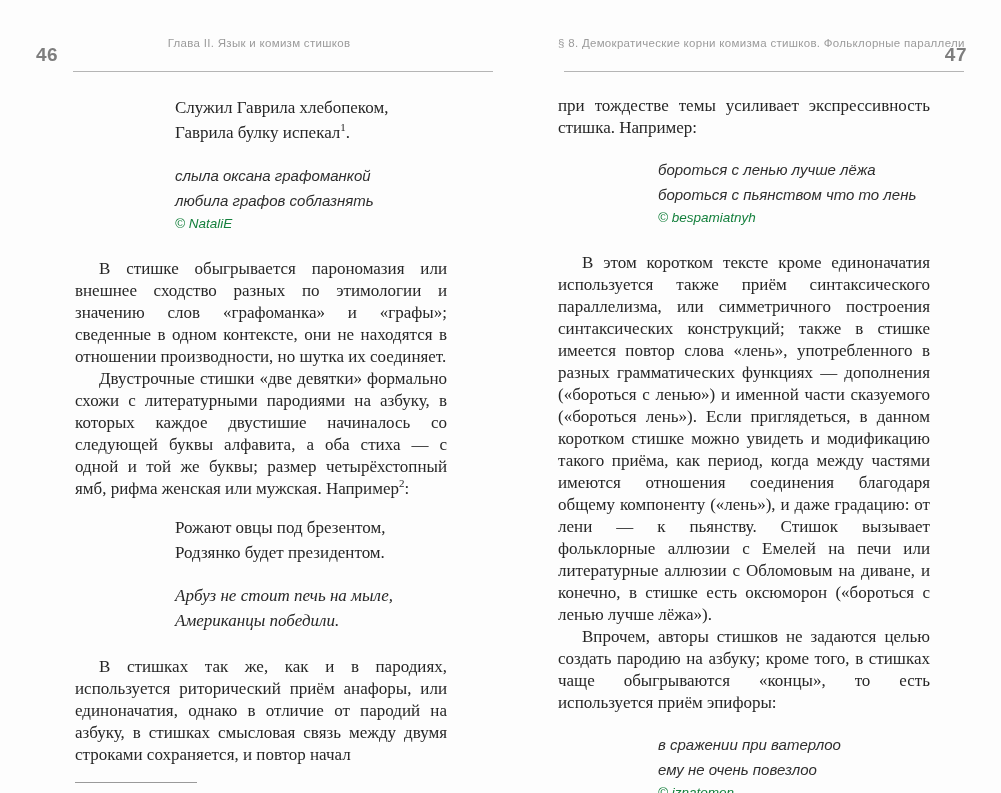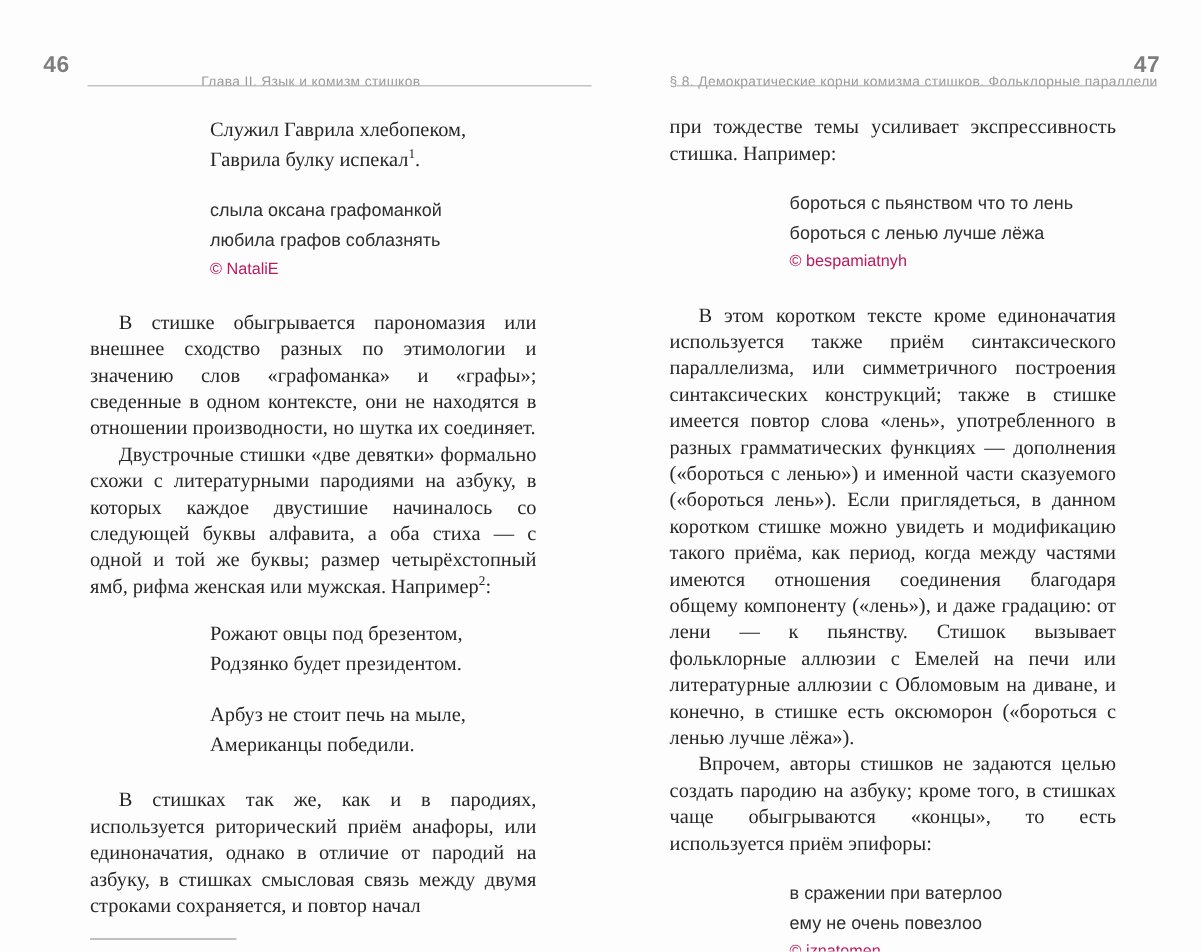--- a/index.html
+++ b/index.html
@@ -27,21 +27,21 @@
     font-size: 19px;
     font-weight: 700;
     color: #7e7e7e;
     letter-spacing: 0.5px;
   }
   .pagenum.lnum { left: 36px; }
   .pagenum.rnum { right: 34px; }
 
   .runhead {
     position: absolute;
-    top: 63px;
+    top: 37px;
     font-family: "Liberation Sans", sans-serif;
     font-size: 11.5px;
     color: #9b9b9b;
     letter-spacing: 0.3px;
     text-align: center;
     white-space: nowrap;
   }
   .page.left  .runhead { left: 73px;  width: 372px; }
   .page.right .runhead { left: 58px;  width: 380px; }
 
@@ -82,25 +82,25 @@
   }
   .sans-verse {
     font-family: "Liberation Sans", sans-serif;
     font-size: 15px;
     line-height: 25px;
     color: #2e2e2e;
   }
   .credit {
     font-family: "Liberation Sans", sans-serif;
     font-size: 13.5px;
-    color: #be185d;
+    color: #15803d;
     line-height: 22px;
   }
 
-  .mt-poem  { margin-top: 18px; }
+  .mt-poem  { margin-top: 18px; font-style: italic; }
   .mt-para  { margin-top: 23px; }
   .mt-poem2 { margin-top: 15px; }
   .mt-top   { margin-top: 5px; }
 
   .footsep {
     width: 122px;
     height: 1px;
     background: #9a9a9a;
     margin: 16px 0 7px 0;
   }
@@ -159,22 +159,22 @@
   <div class="page right">
     <div class="pagenum rnum">47</div>
     <div class="runhead">§ 8. Демократические корни комизма стишков. Фольклорные параллели</div>
     <div class="headrule"></div>
 
     <div class="col">
 
       <p class="para cont mt-top">при тождестве темы усиливает экспрессивность стишка. Например:</p>
 
       <div class="verse sans-verse mt-poem">
+        <div>бороться с ленью лучше лёжа</div>
         <div>бороться с пьянством что то лень</div>
-        <div>бороться с ленью лучше лёжа</div>
         <div class="credit">© bespamiatnyh</div>
       </div>
 
       <p class="para mt-para">В этом коротком тексте кроме единоначатия используется также приём синтаксического параллелизма, или симметричного построения синтаксических конструкций; также в стишке имеется повтор слова «лень», употребленного в разных грамматических функциях — дополнения («бороться с ленью») и именной части сказуемого («бороться лень»). Если приглядеться, в данном коротком стишке можно увидеть и модификацию такого приёма, как период, когда между частями имеются отношения соединения благодаря общему компоненту («лень»), и даже градацию: от лени — к пьянству. Стишок вызывает фольклорные аллюзии с Емелей на печи или литературные аллюзии с Обломовым на диване, и конечно, в стишке есть оксюморон («бороться с ленью лучше лёжа»).</p>
 
       <p class="para">Впрочем, авторы стишков не задаются целью создать пародию на азбуку; кроме того, в стишках чаще обыгрываются «концы», то есть используется приём эпифоры:</p>
 
       <div class="verse sans-verse mt-poem">
         <div>в сражении при ватерлоо</div>
         <div>ему не очень повезлоо</div>

